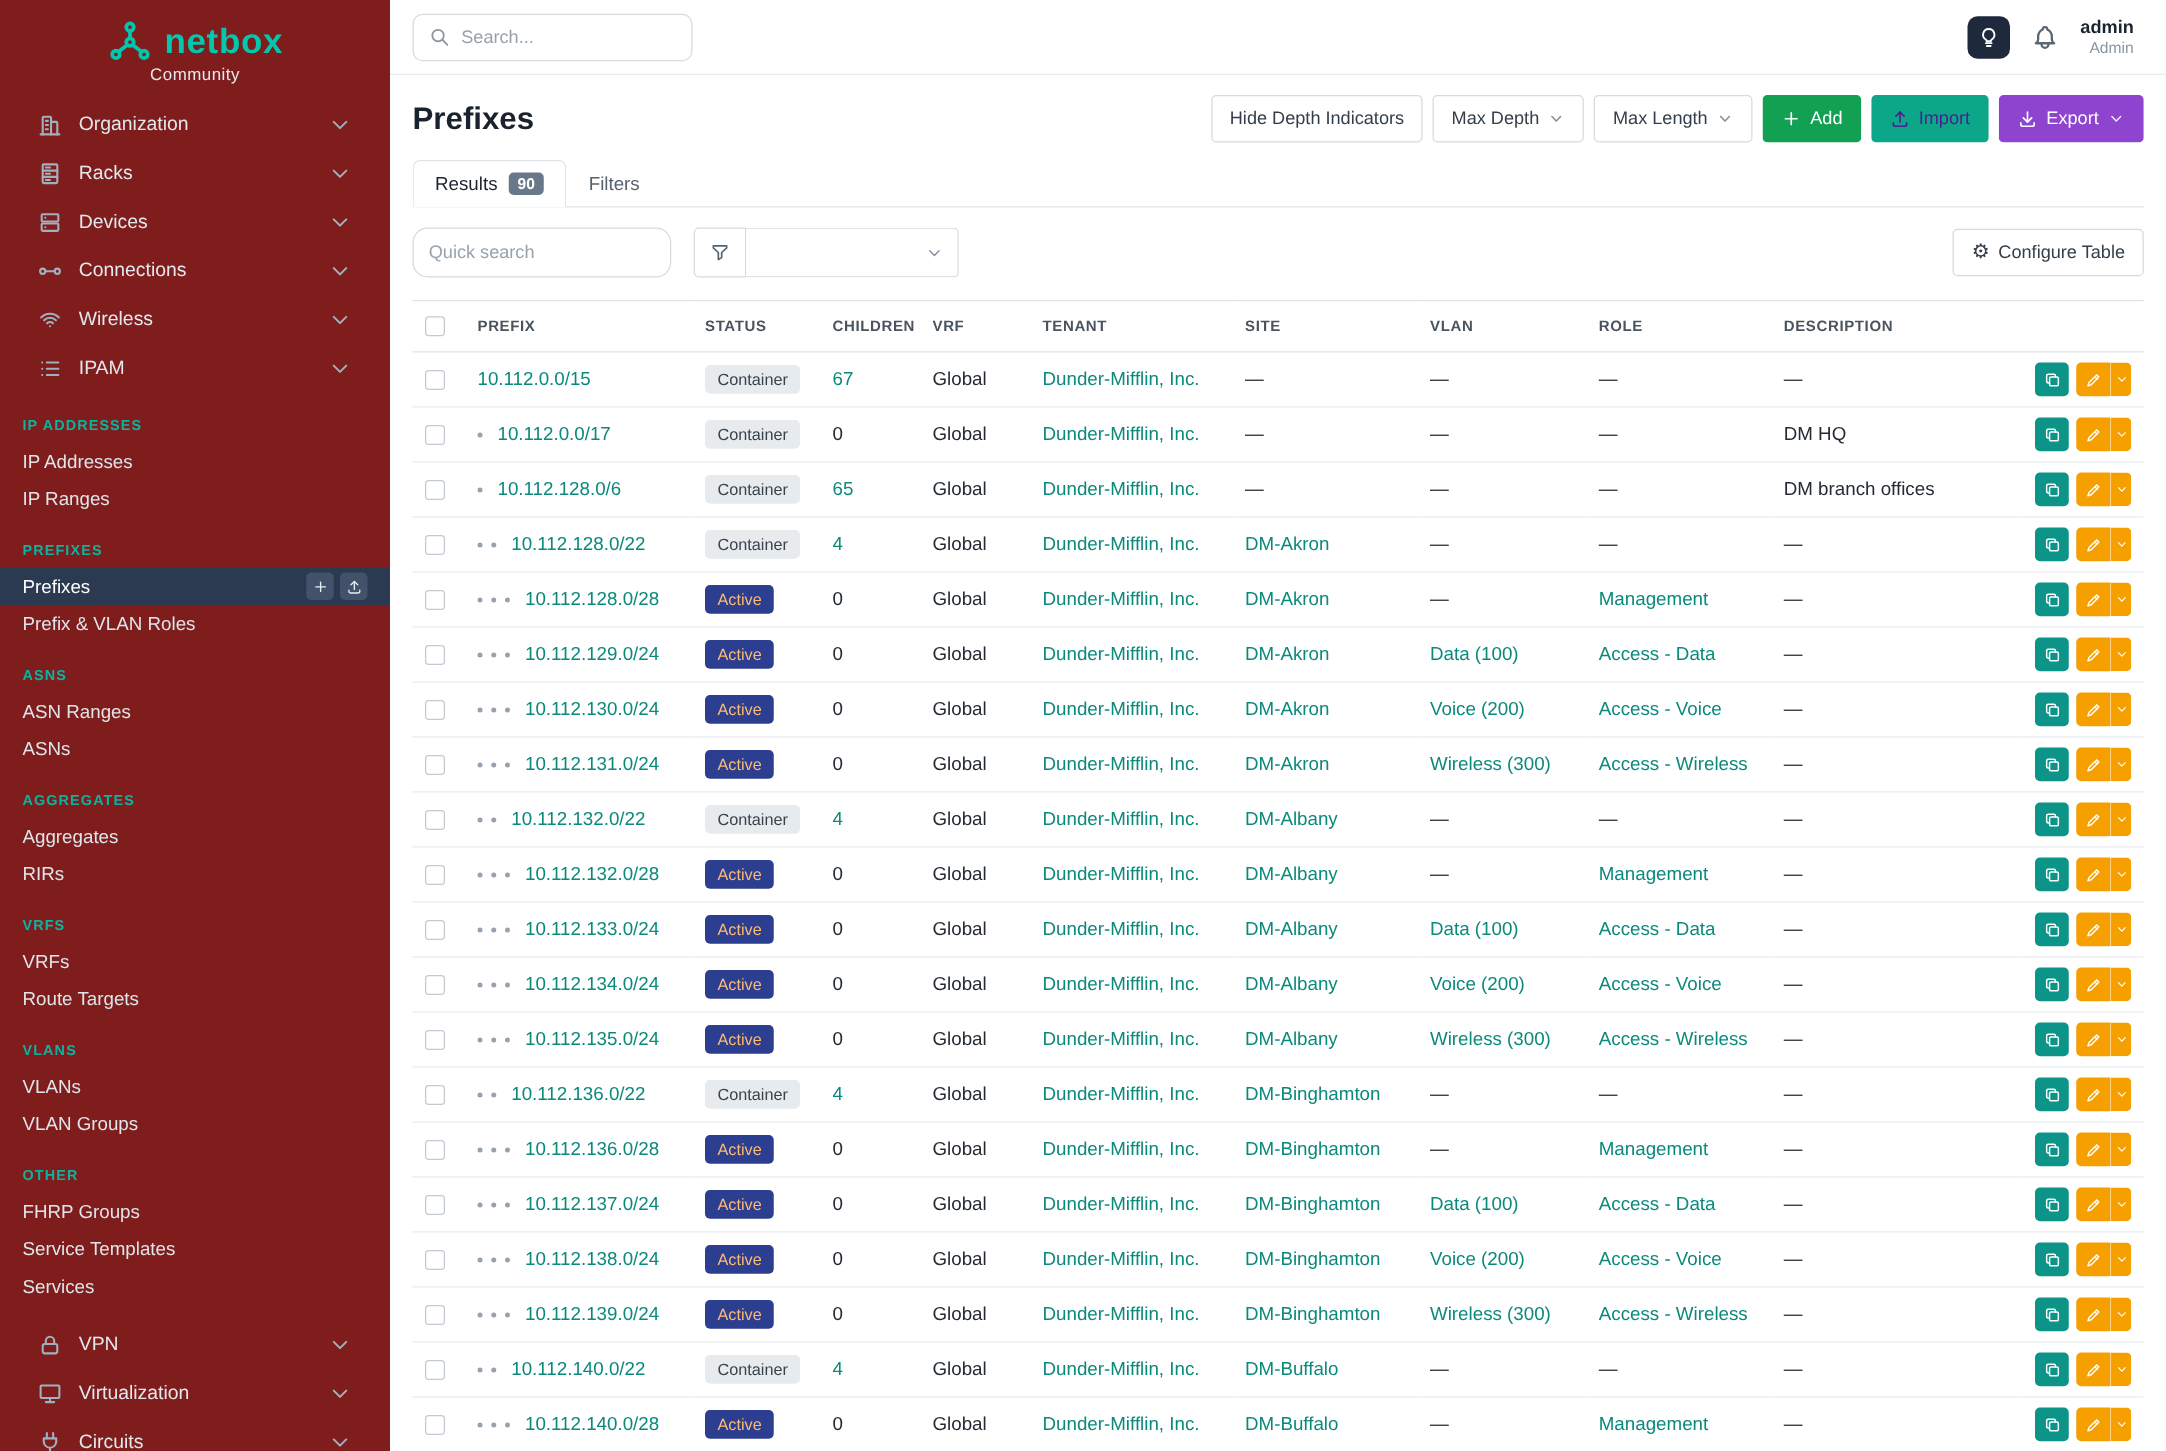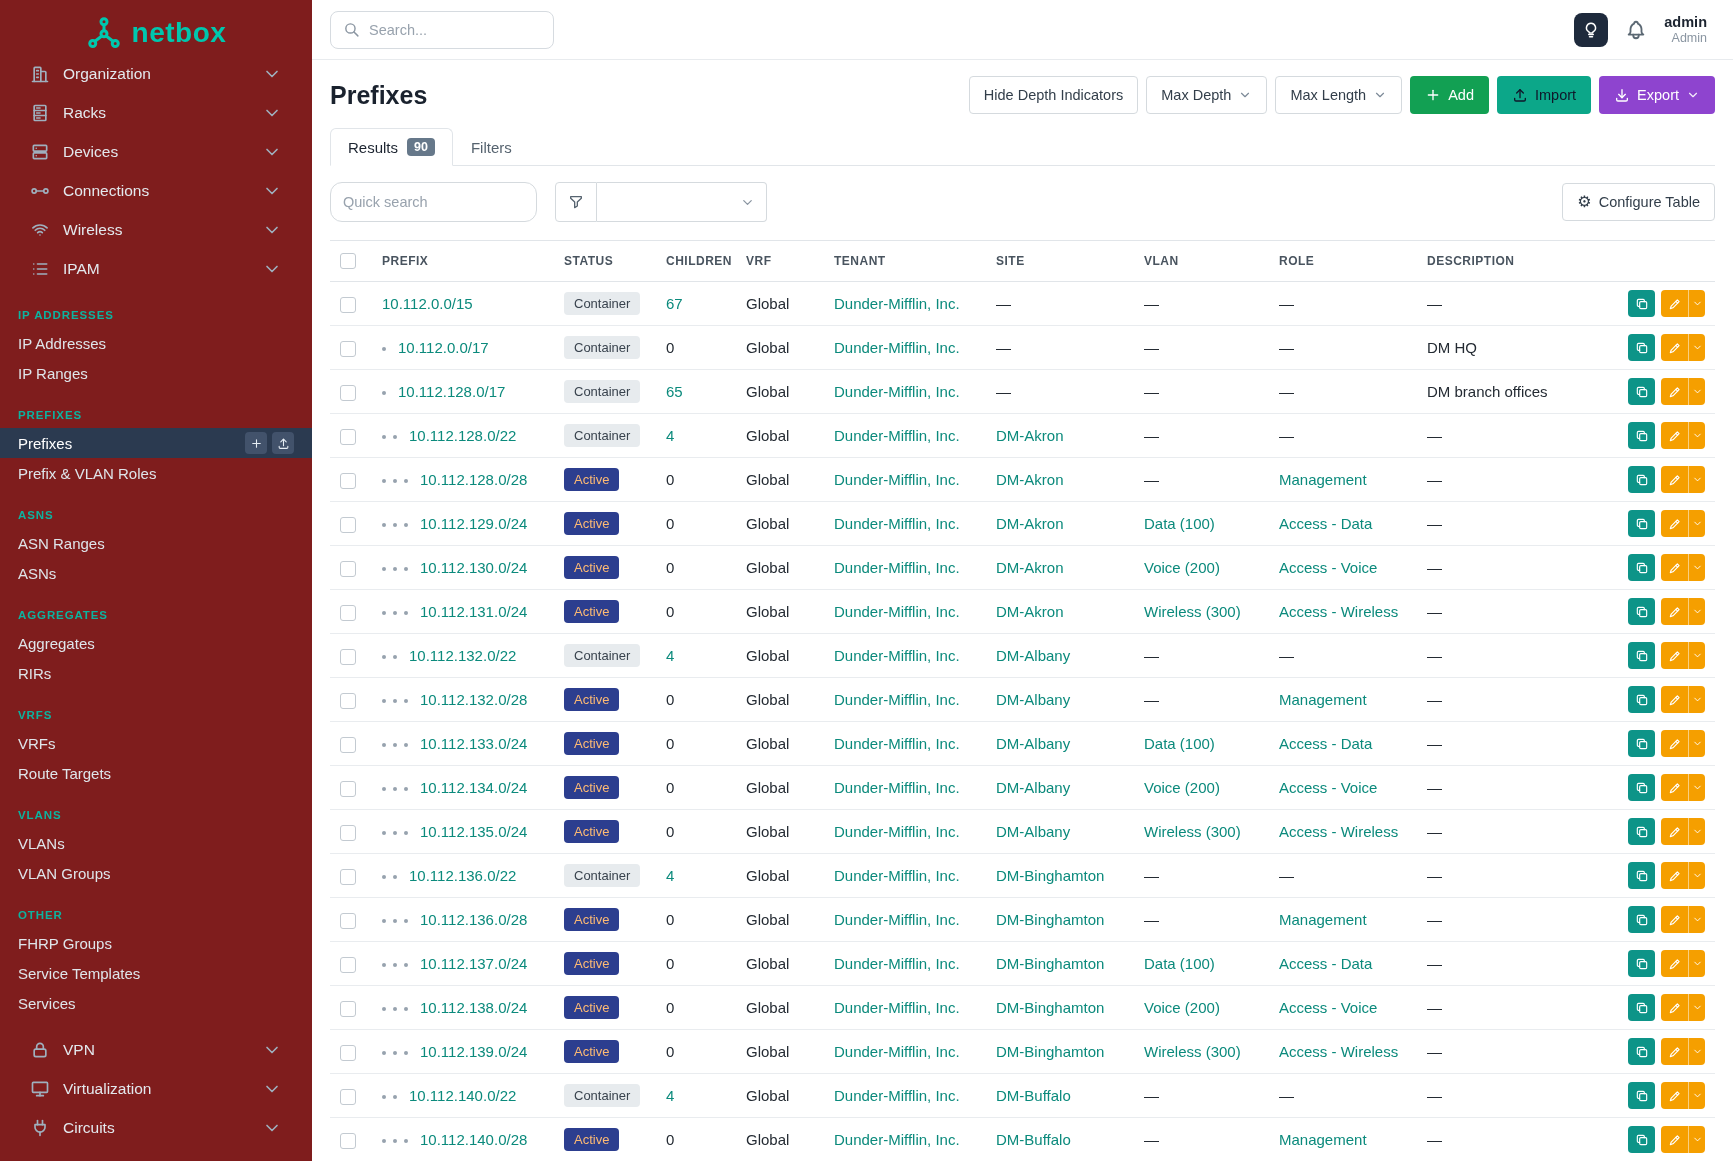--- a/index.html
+++ b/index.html
@@ -44,21 +44,21 @@
 
   .content{flex:1;padding:16px 18px 0;overflow:hidden}
   .page-head{display:flex;align-items:center}
   .page-title{font-size:25px;font-weight:700;color:#1a222e}
   .head-actions{margin-left:auto;display:flex;gap:8px;align-items:flex-end}
   .btn{height:38px;display:inline-flex;align-items:center;gap:7px;padding:0 14px;border-radius:4px;font-size:14.5px;cursor:pointer;border:1px solid transparent;font-family:inherit;white-space:nowrap}
   .btn-outline{background:#fff;border-color:#d5dade;color:#323e4a}
   .bicon{width:16px;height:16px;flex:none}
   .btn .chev{width:14px;height:14px}
   .btn-green{background:#12a053;color:#fff}
-  .btn-teal{background:#0ca789;color:#0f172a}
+  .btn-teal{background:#0ca789;color:#4c1d95}
   .btn-purple{background:#8e44cf;color:#fff}
   .btn-green .chev,.btn-teal .chev,.btn-purple .chev{color:rgba(255,255,255,.9)}
 
   .tabs{display:flex;margin-top:14px;border-bottom:1px solid #e1e5e9}
   .tab{display:flex;align-items:center;gap:9px;padding:9px 17px;font-size:15px;color:#56636f;cursor:pointer;margin-bottom:-1px;border:1px solid transparent;border-radius:6px 6px 0 0}
   .tab.active{background:#fff;border-color:#e1e5e9 #e1e5e9 #fff;color:#1c2430}
   .tab-badge{background:#66788a;color:#fff;font-size:12.5px;padding:2px 7px;border-radius:4px;font-weight:600}
 
   .controls{margin-top:16px;display:flex;align-items:center}
   .quick-search{width:207px;height:40px;border:1px solid #d5dade;border-radius:12px;padding:0 12px;font-size:14.5px;font-family:inherit;color:#242b33;outline:none}
@@ -104,20 +104,21 @@
             <circle cx="4.5" cy="19" r="2"></circle>
             <circle cx="19.5" cy="19" r="2"></circle>
             <circle cx="12" cy="12.5" r="2"></circle>
             <path d="M12 6.5v4"></path>
             <path d="M10.5 14L6 17.5"></path>
             <path d="M13.5 14l4.5 3.5"></path>
           </svg>
         </span>
       <span class="brand-name">netbox</span>
     </div>
+    <div class="brand-tagline">Community</div>
     <nav class="nav" id="sidebar-nav">
         <div class="nav-item">
           <span class="icon">
             <svg viewBox="0 0 24 24" fill="none" stroke="currentColor" stroke-width="2" stroke-linecap="round" stroke-linejoin="round">
               <path d="M3 21h18"></path>
               <path d="M5 21V5a1 1 0 0 1 1-1h6a1 1 0 0 1 1 1v16"></path>
               <path d="M13 9h5a1 1 0 0 1 1 1v11"></path>
               <path d="M8 8h2M8 12h2M8 16h2"></path>
             </svg>
           </span>
@@ -549,21 +550,21 @@
                     <button class="act-btn act-caret">
                       <svg viewBox="0 0 24 24" fill="none" stroke="currentColor" stroke-width="2" stroke-linecap="round" stroke-linejoin="round">
                         <path d="M6 9l6 6 6-6"></path>
                       </svg>
                     </button>
                   </span>
                 </span></td>
             </tr>
             <tr>
               <td><input type="checkbox" class="cbox" style=""></td>
-              <td><span class="depth-dots"><span class="dot"></span></span><a class="tlink">10.112.128.0/17</a></td>
+              <td><span class="depth-dots"><span class="dot"></span></span><a class="tlink">10.112.128.0/6</a></td>
               <td><span class="badge badge-container">Container</span></td>
               <td><a class="tlink">65</a></td>
               <td><span>Global</span></td>
               <td><a class="tlink">Dunder-Mifflin, Inc.</a></td>
               <td><span>—</span></td>
               <td><span>—</span></td>
               <td><span>—</span></td>
               <td><span>DM branch offices</span></td>
               <td class="col-actions-cell"><span class="act-wrap">
                   <button class="act-btn act-copy">

